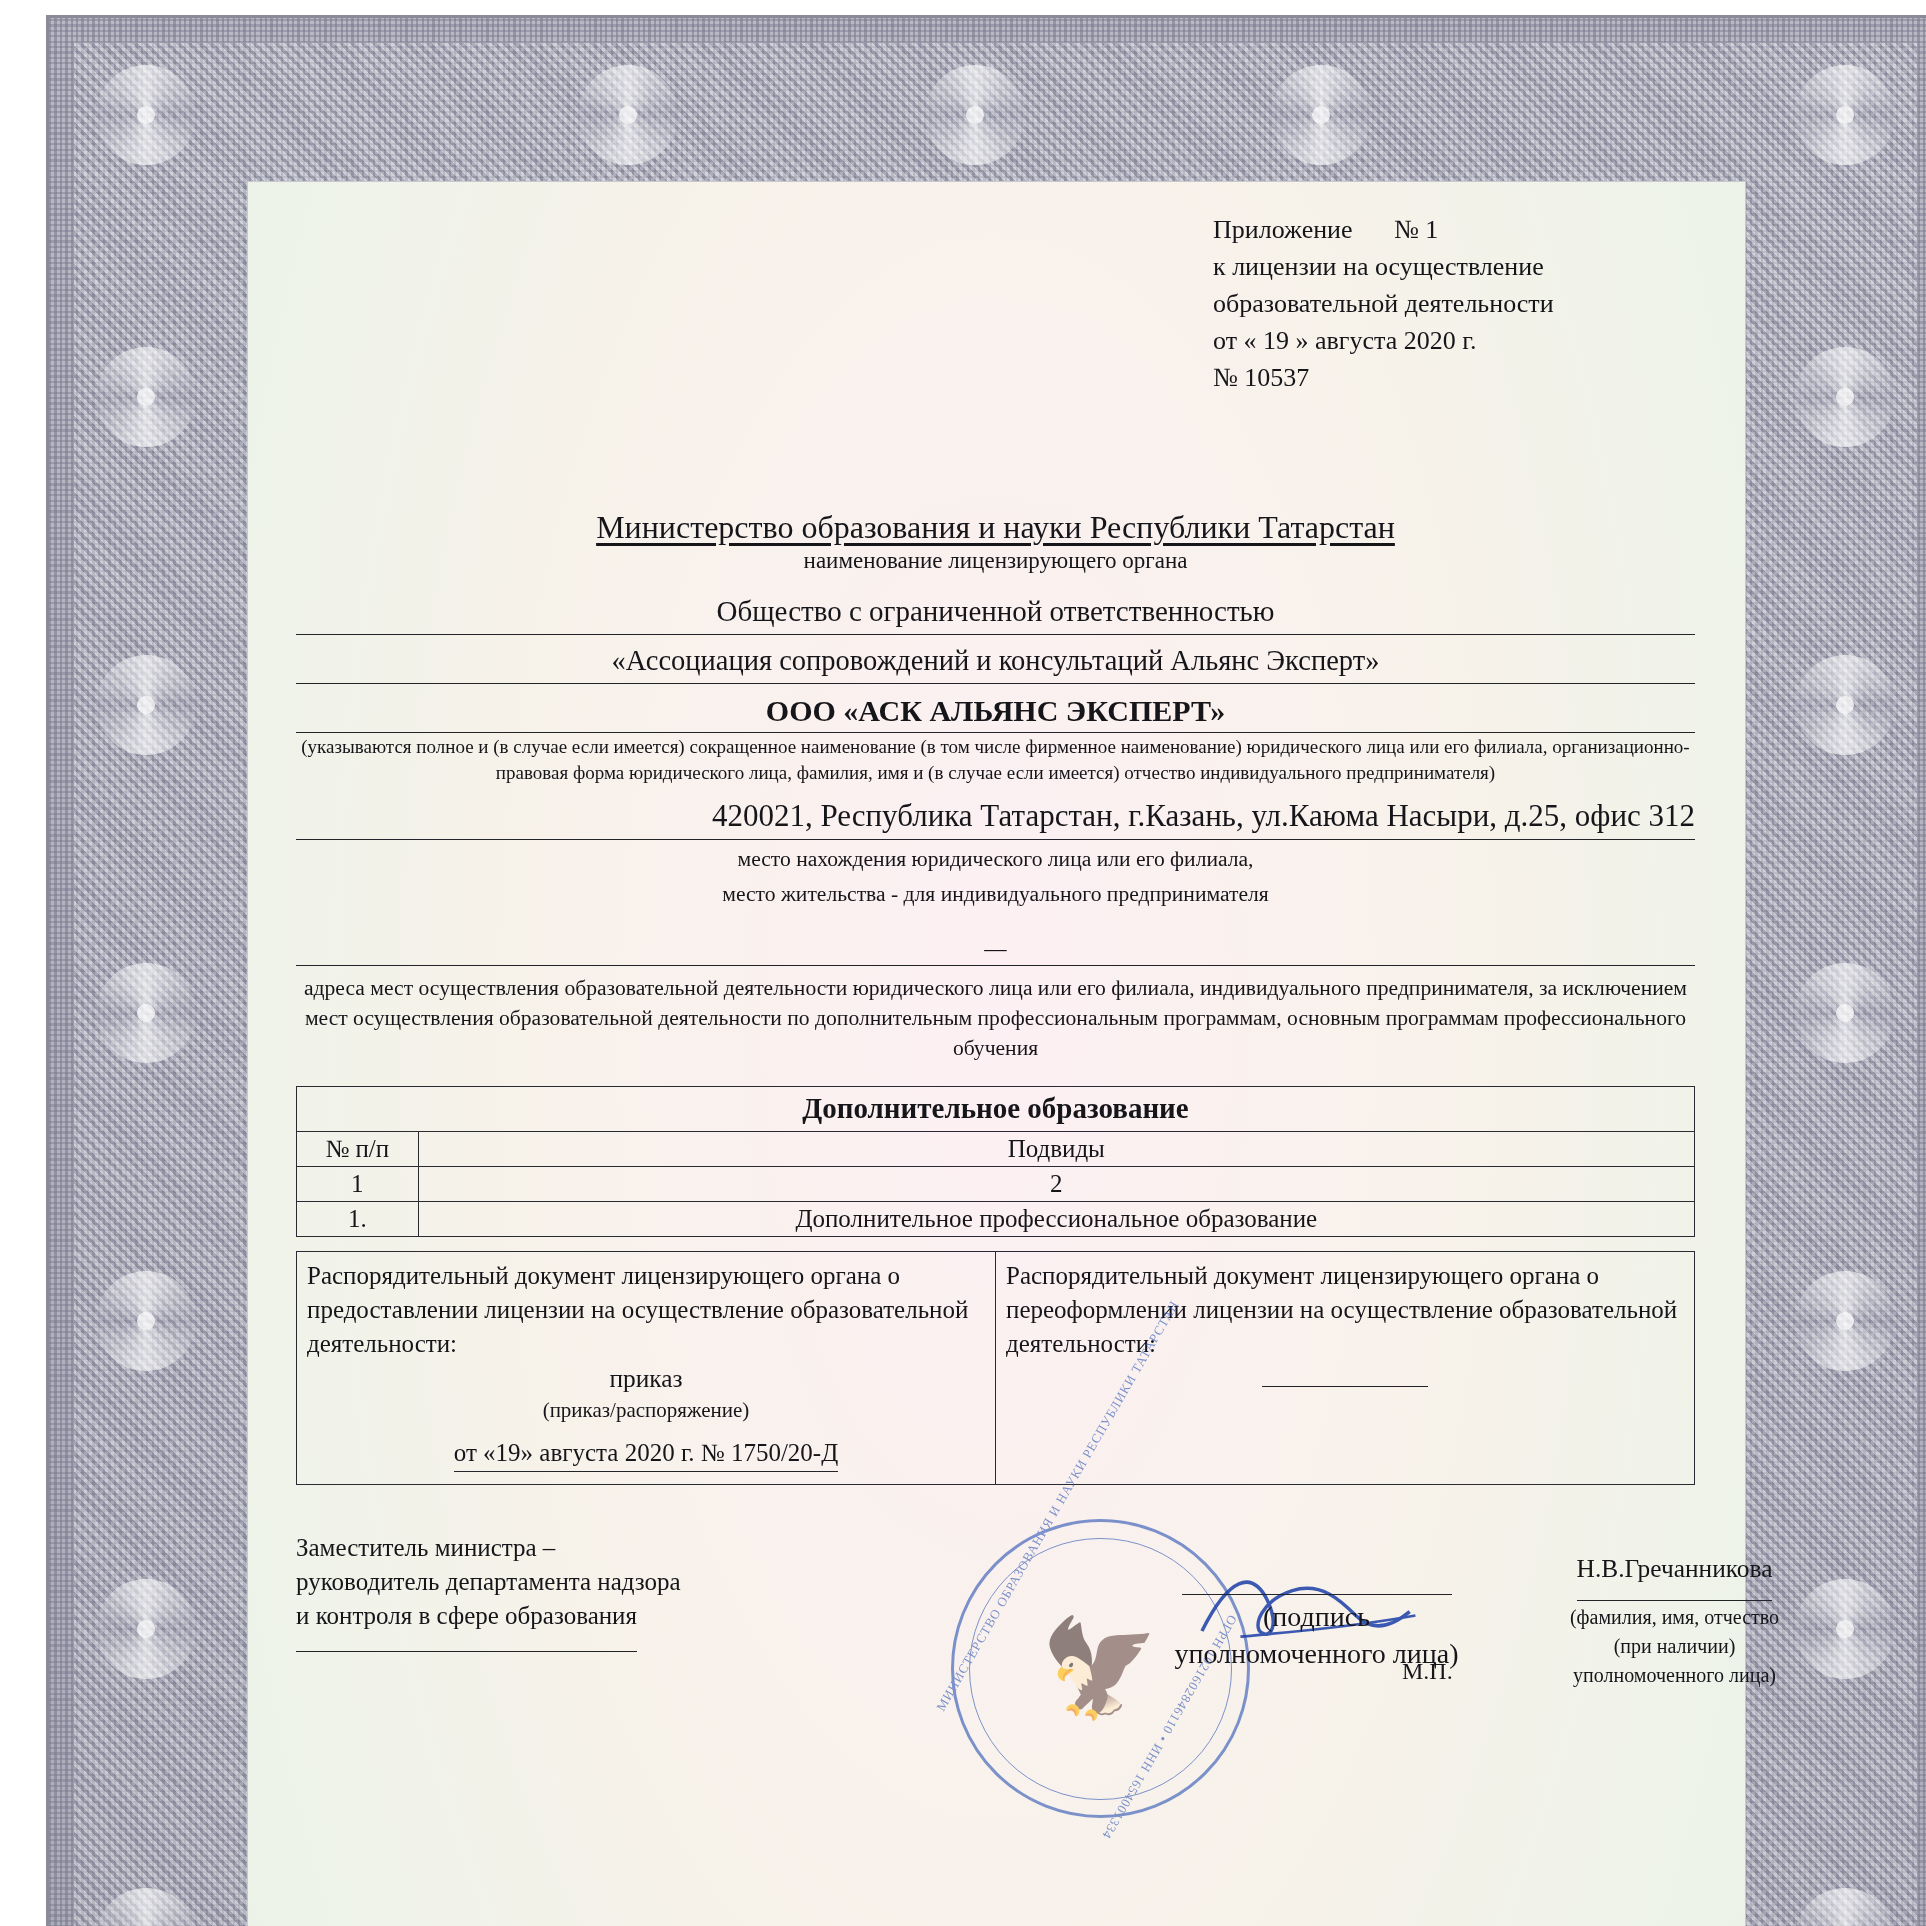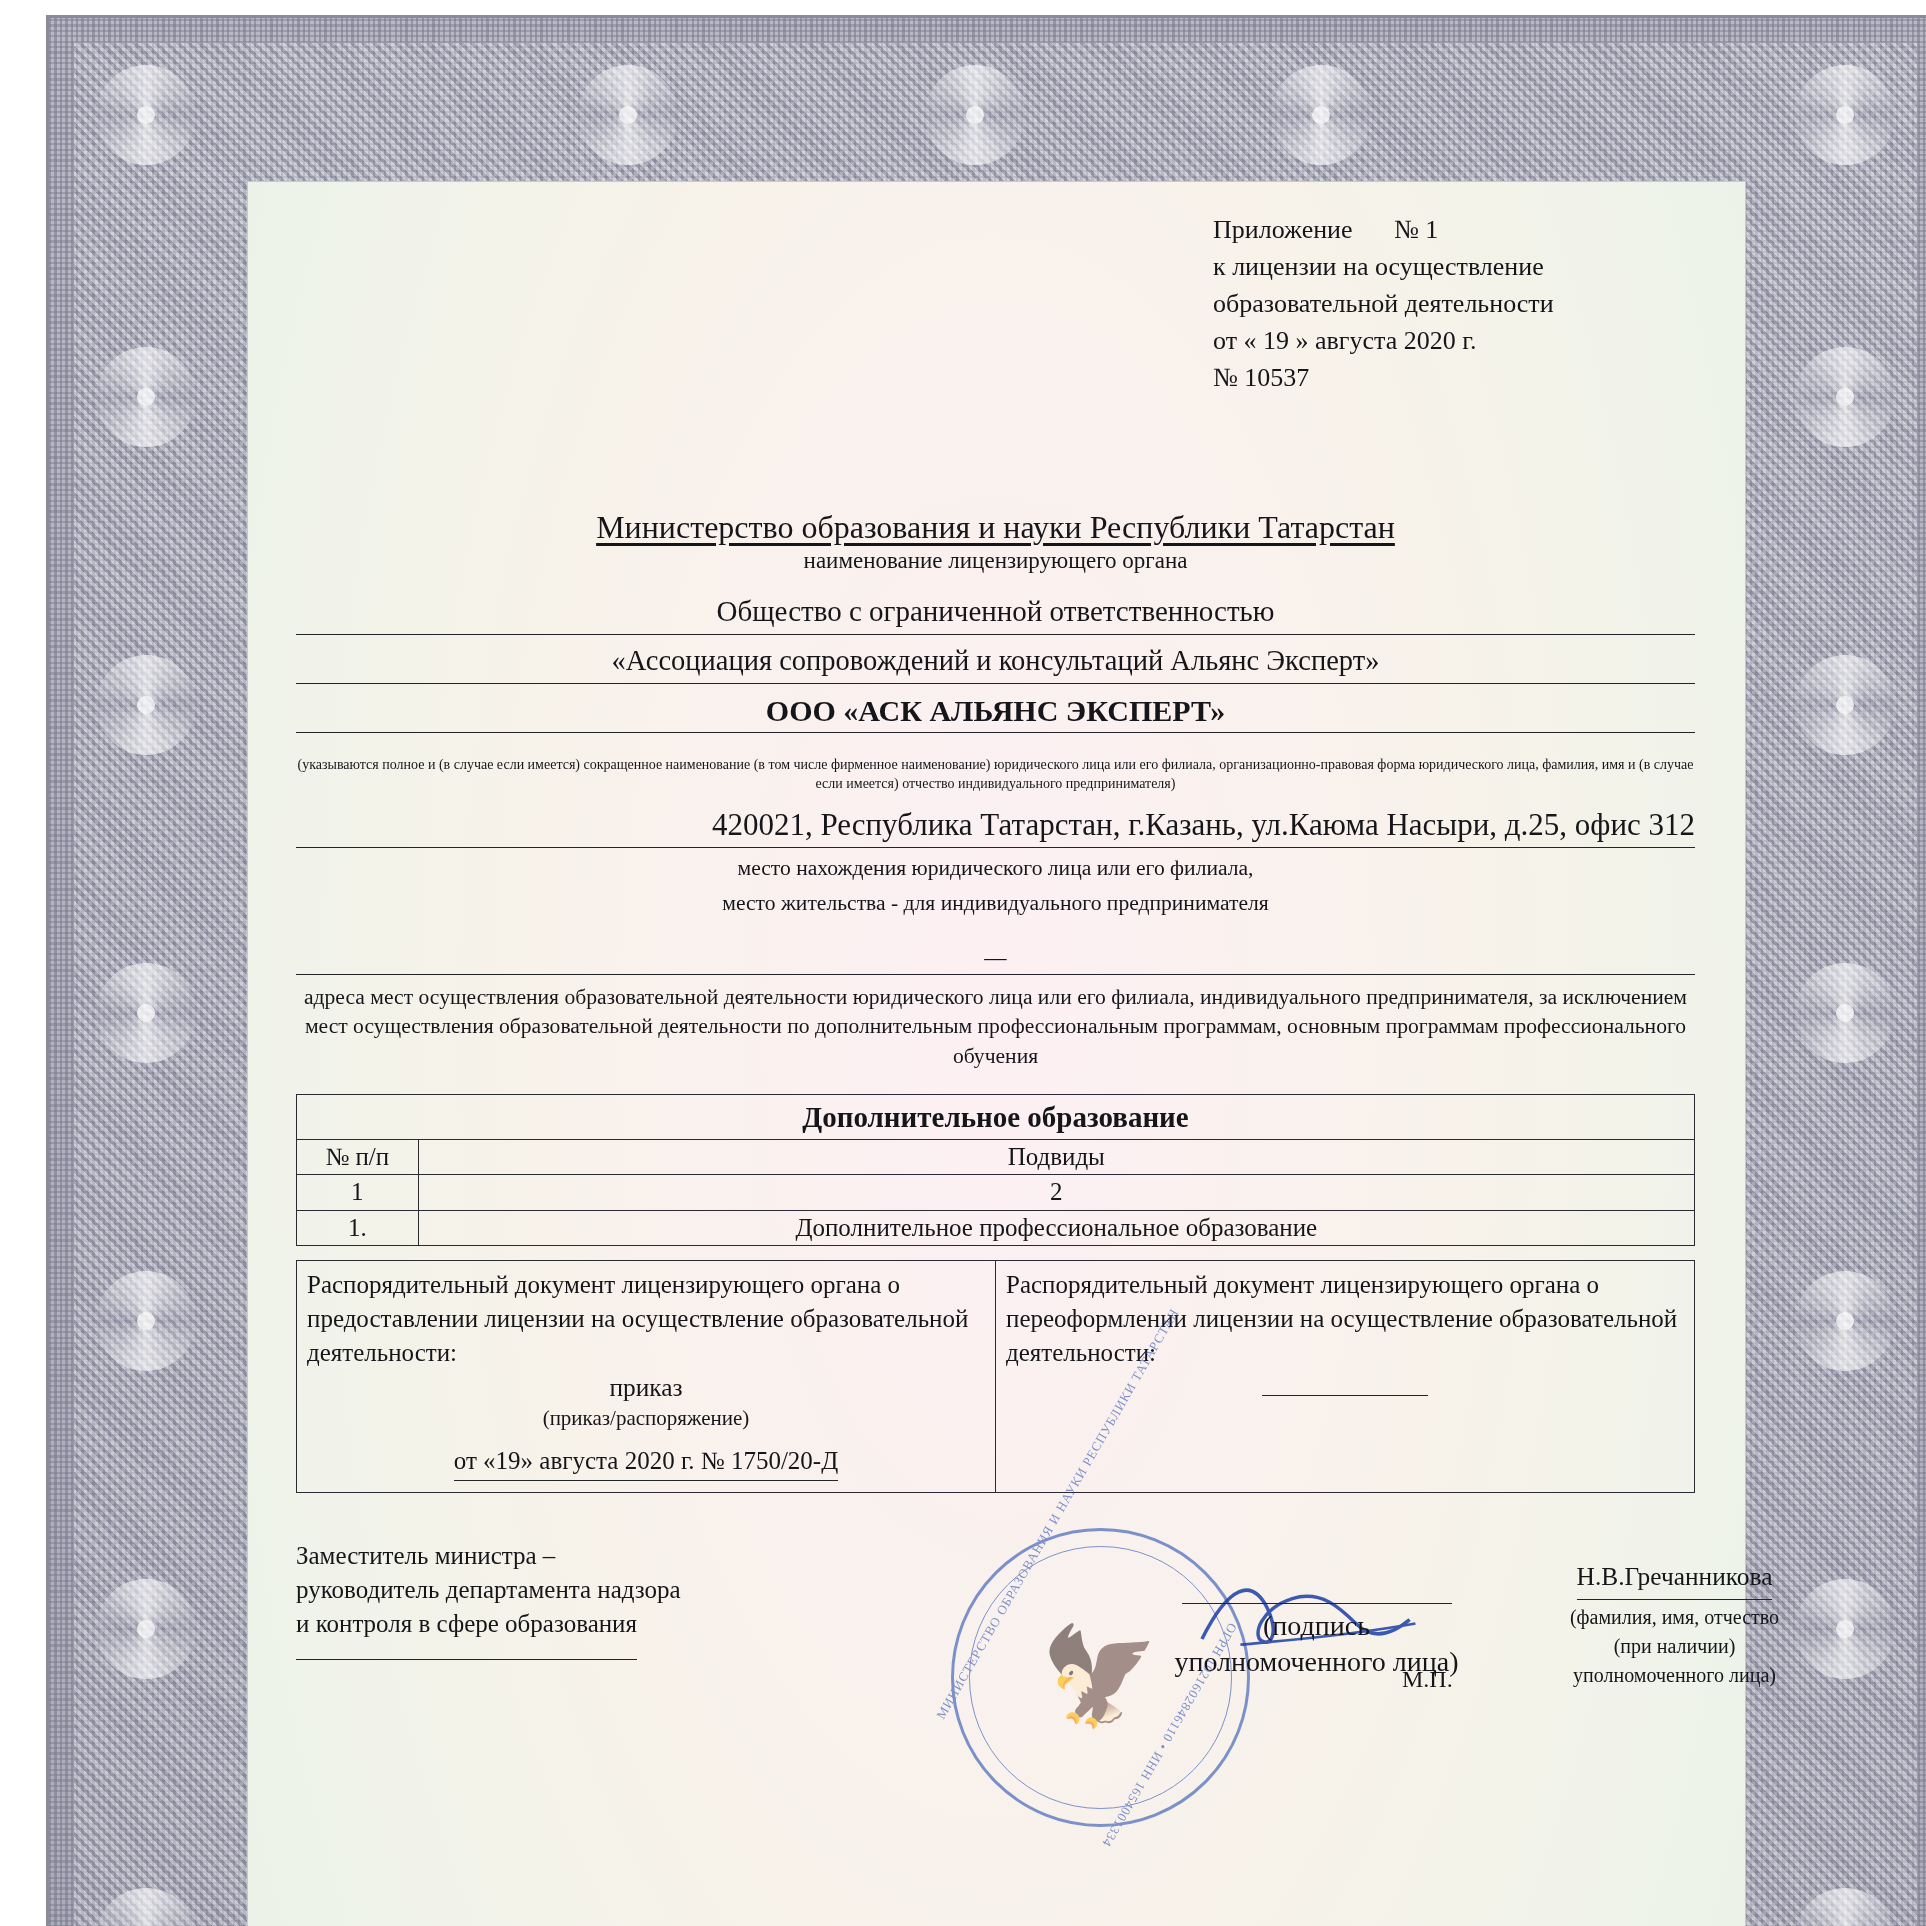--- a/index.html
+++ b/index.html
@@ -118,23 +118,23 @@
   .org-short {
     text-align: center;
     font-size: 30px;
     font-weight: bold;
     padding-bottom: 4.6px;
     border-bottom: 1.2px solid #23232a;
     margin-top: 10px;
   }
   .legend {
     text-align: center;
-    font-size: 14px;
+    font-size: 19px;
     line-height: 1.34;
-    margin-top: 23px;
+    margin-top: 1px;
   }
   .address {
     text-align: right;
     font-size: 31px;
     padding-bottom: 4.6px;
     border-bottom: 1.2px solid #23232a;
     margin-top: 13px;
   }
   .addr-caption {
     text-align: center;
@@ -243,21 +243,21 @@
   .sign-right {
     position: absolute;
     left: 1186px;
     top: 23px;
     width: 385px;
     text-align: center;
   }
   .sign-right .name {
     font-size: 25.4px;
     border-bottom: 1.2px solid #23232a;
-    padding-bottom: 8px;
+    padding-bottom: 17px;
     display: inline-block;
   }
   .sign-right .cap {
     font-size: 20px;
     line-height: 1.3;
     margin-top: 3.1px;
   }
   .mp {
     position: absolute;
     left: 1106px;

